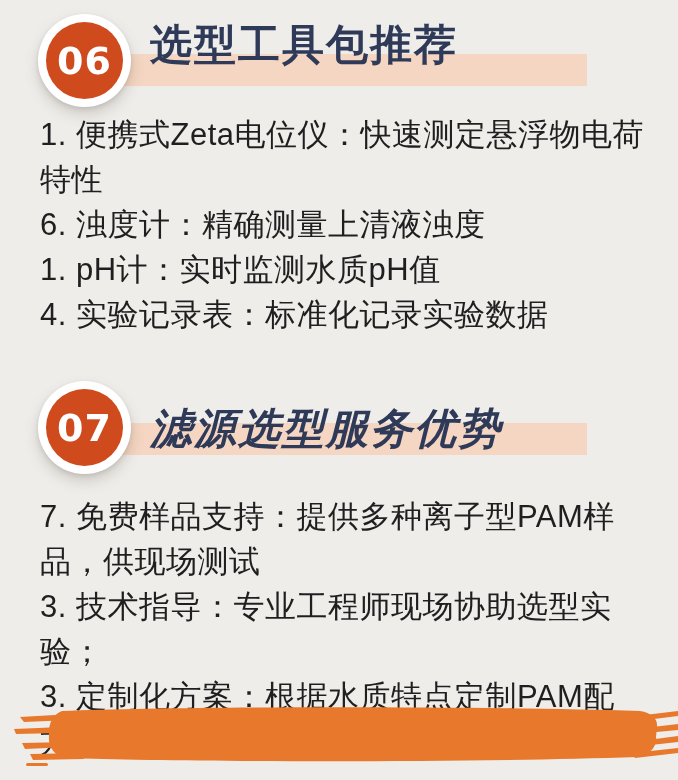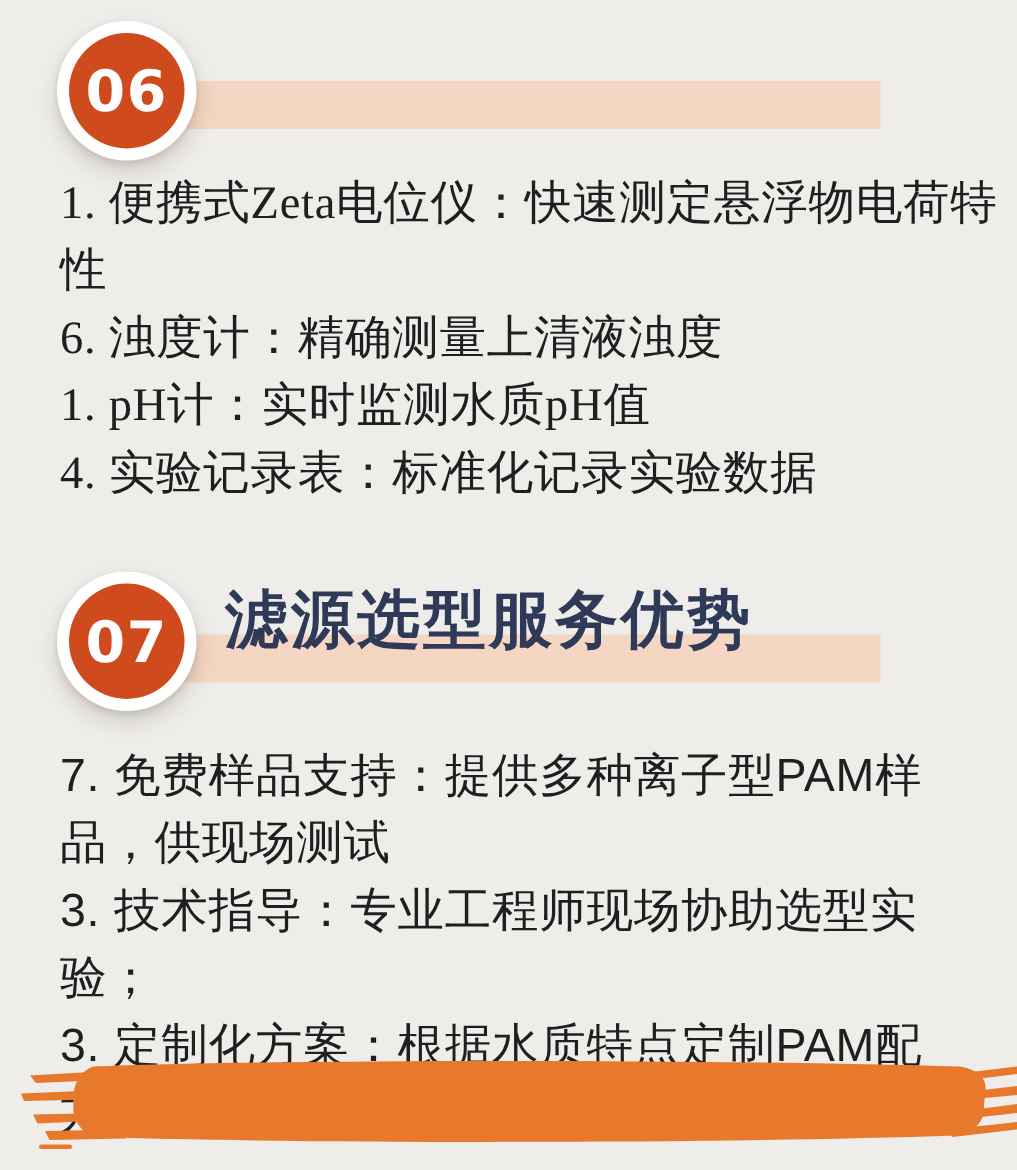--- a/index.html
+++ b/index.html
@@ -46,47 +46,48 @@
   }
   .bar-06{top:54px;}
   .bar-07{top:423px;}
 
   .section-title{
     position:absolute;left:150px;margin:0;z-index:2;
     color:var(--heading-navy);
     font-size:42px;font-weight:bold;letter-spacing:2px;line-height:1.1;
   }
   .title-06{top:22px;}
-  .title-07{top:390px;}
+  .title-07{top:406px;font-style:italic;}
 
   .list{
     position:absolute;left:40px;width:630px;margin:0;padding:0;
     list-style:none;z-index:2;
     color:var(--body-text);
     font-size:31px;line-height:45px;font-weight:500;
     letter-spacing:0.5px;
   }
-  .list-06{top:112px;font-family:Liberation Serif, serif;}
+  .list-06{top:112px;}
   .list-07{top:494px;}
 
   .brush{
     position:absolute;left:0;top:703px;width:678px;height:70px;z-index:2;
   }
 </style>
 </head>
 <body>
 
 <div class="page">
 
   <div class="badge badge-06">
     <div class="badge-inner">
       <span class="badge-number">06</span>
     </div>
   </div>
   <div class="highlight-bar bar-06"></div>
+  <h2 class="section-title title-06">选型工具包推荐</h2>
 
   <ul class="list list-06">
     <li>1. 便携式Zeta电位仪：快速测定悬浮物电荷特性</li>
     <li>6. 浊度计：精确测量上清液浊度</li>
     <li>1. pH计：实时监测水质pH值</li>
     <li>4. 实验记录表：标准化记录实验数据</li>
   </ul>
 
   <div class="badge badge-07">
     <div class="badge-inner">

